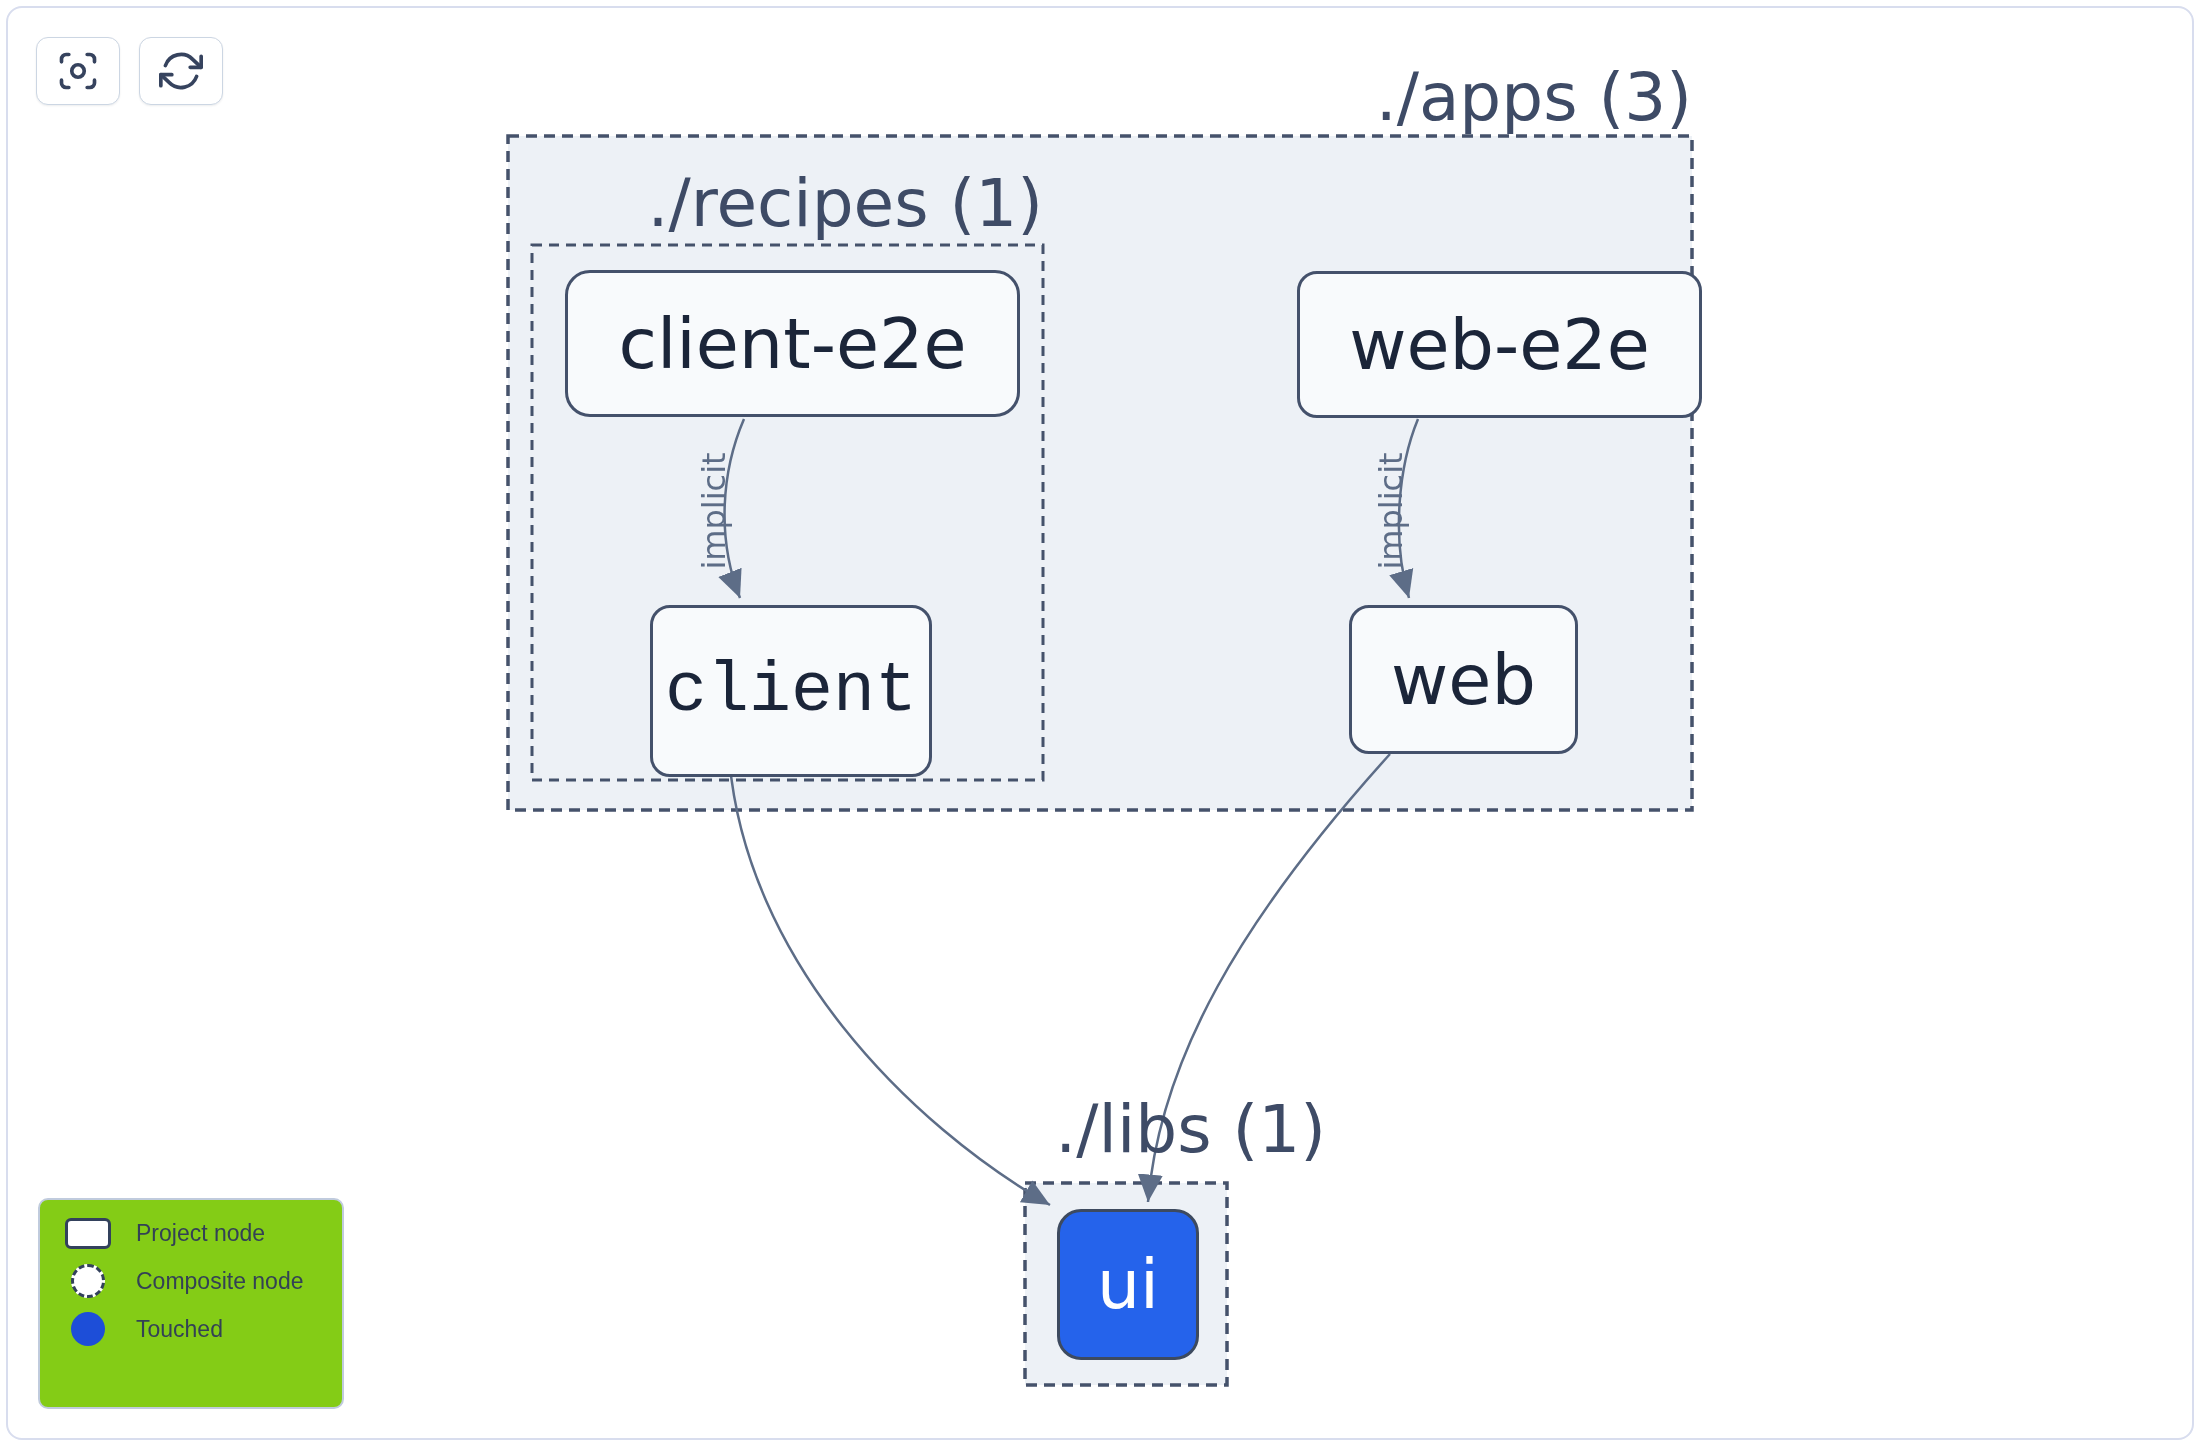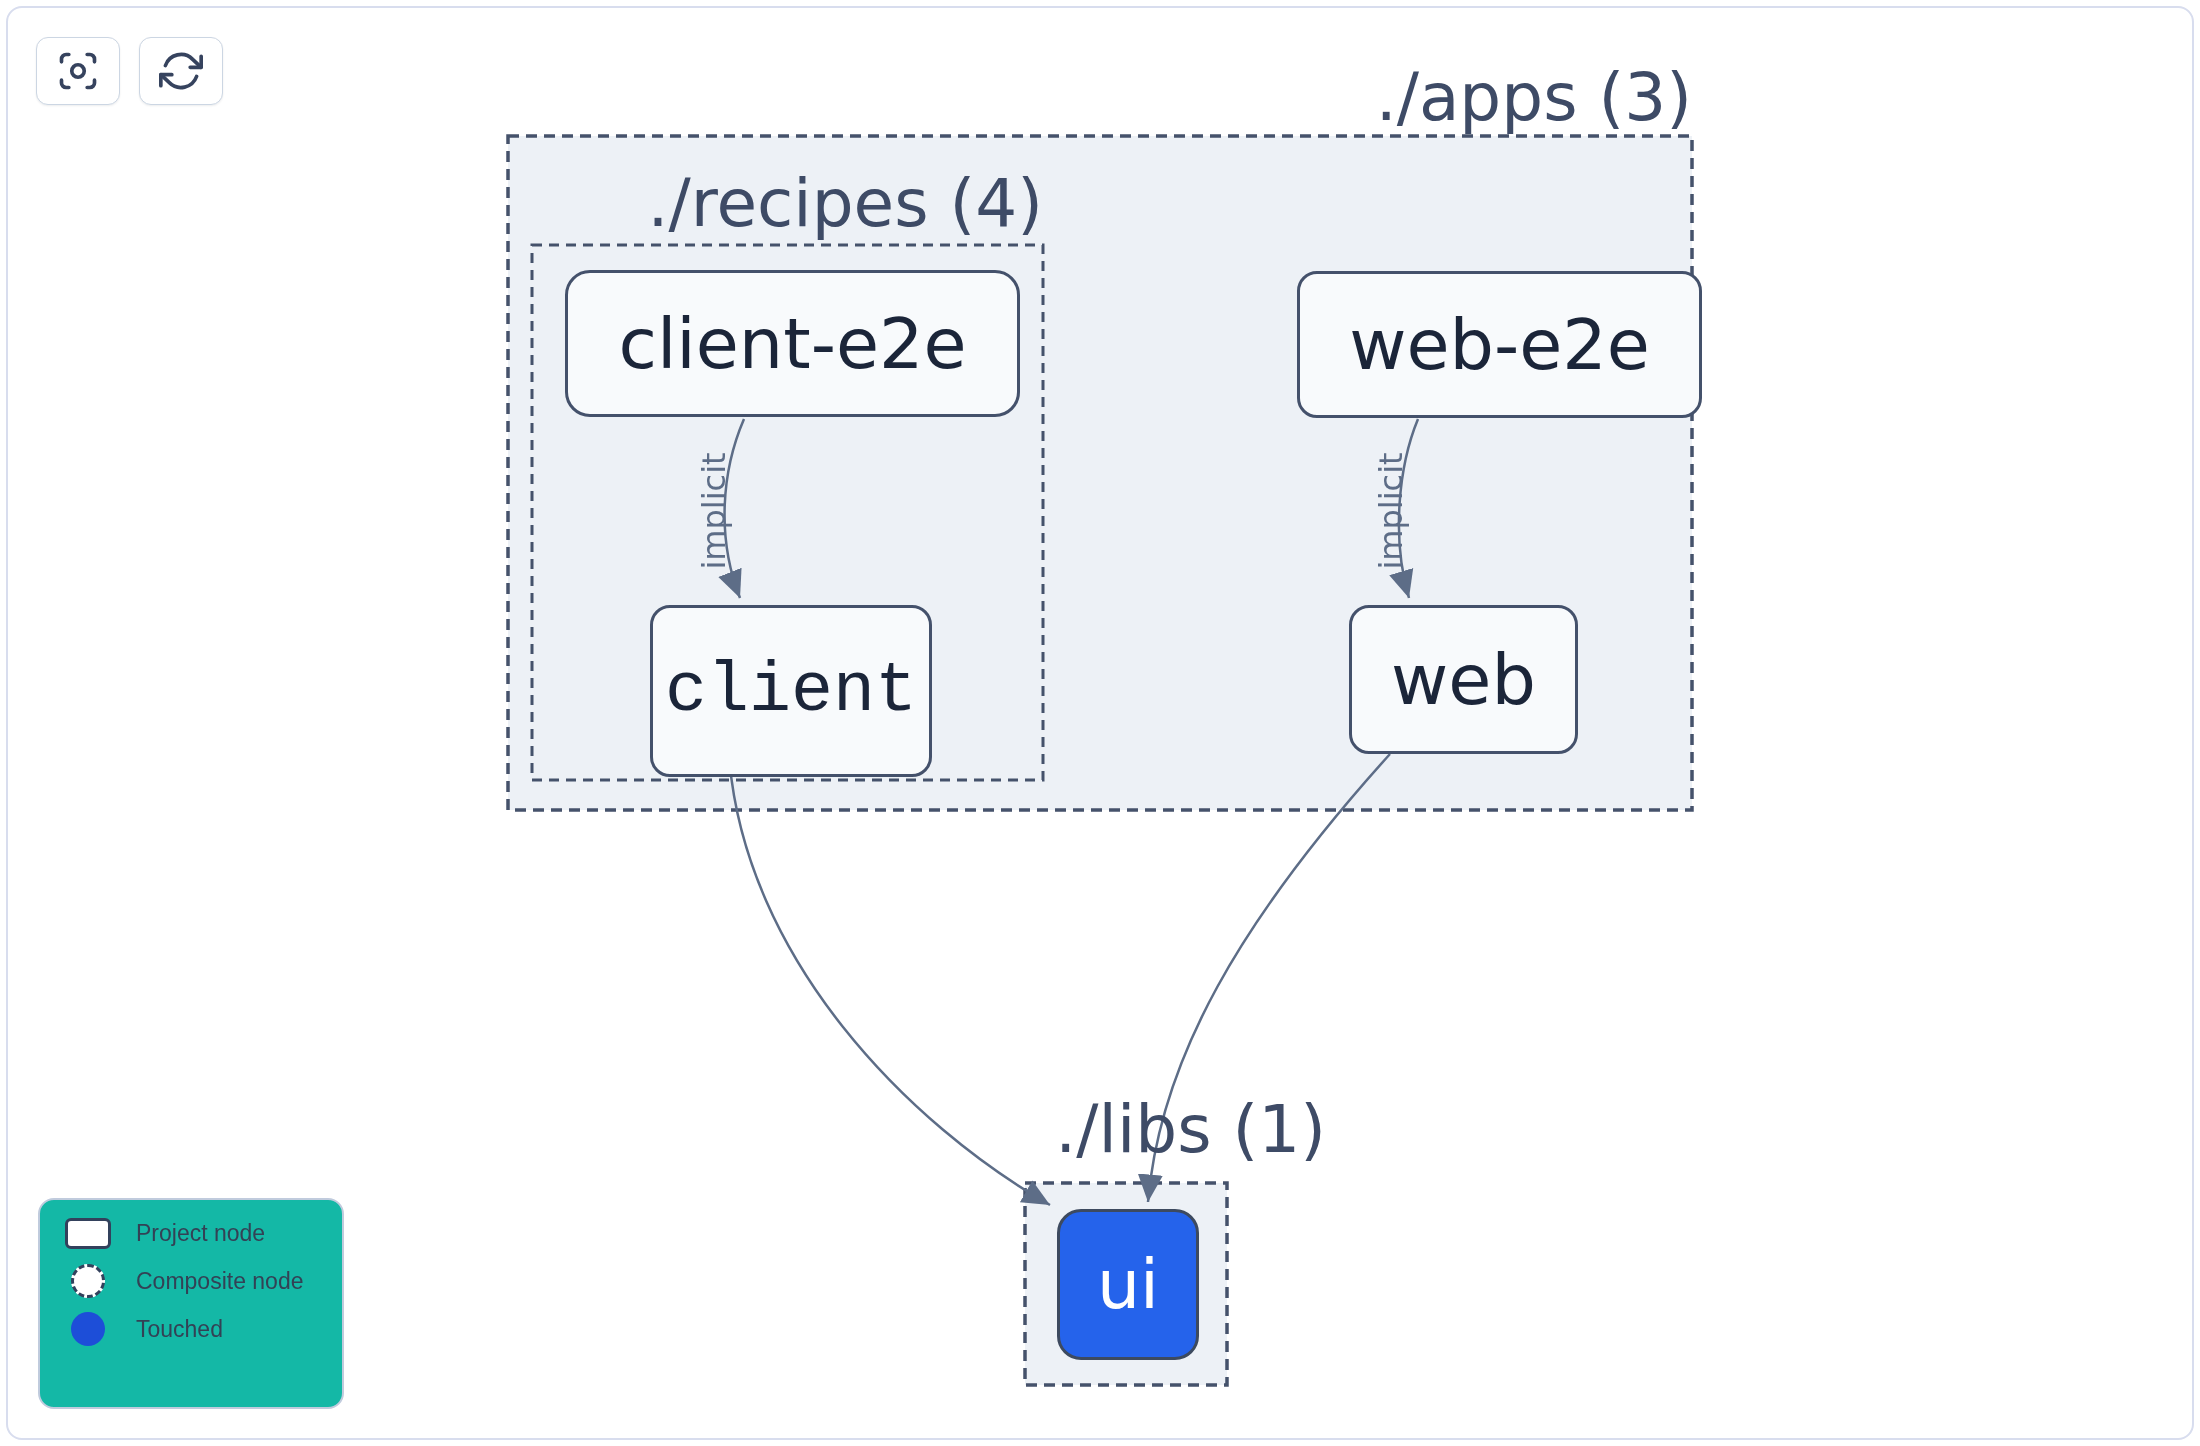--- a/index.html
+++ b/index.html
@@ -45,22 +45,22 @@
   .el-2{left:1391px;top:511px;}
 
   .toolbar{position:absolute;left:36px;top:37px;display:flex;gap:19px;}
   .tool-btn{width:84px;height:68px;border-radius:12px;border:1.5px solid #ccd6e3;
             background:#fff;display:flex;align-items:center;justify-content:center;
             box-shadow:0 1px 2px rgba(15,23,42,.08);cursor:pointer;padding:0;}
   .tool-btn svg{width:44px;height:44px;stroke:#36435e;stroke-width:2;fill:none;
                 stroke-linecap:round;stroke-linejoin:round;}
 
   .legend{position:absolute;left:38px;top:1198px;width:306px;height:211px;
-          box-sizing:border-box;background:#14b8a6;border:2px solid #c0cbdd;
-          border-radius:16px;padding:9px 0 0 25px;}
+          box-sizing:border-box;background:#84cc16;border:2px solid #c0cbdd;
+          border-radius:10px;padding:9px 0 0 25px;}
   .legend-row{display:flex;align-items:center;height:48px;}
   .legend-swatch-col{width:46px;display:flex;align-items:center;justify-content:center;}
   .legend-text{margin-left:25px;font-size:23px;color:#334155;
                font-family:"Liberation Sans","DejaVu Sans",sans-serif;white-space:nowrap;}
   .sw{display:block;box-sizing:border-box;}
   .sw-project{width:46px;height:31px;border:3px solid #33415c;border-radius:6px;background:#fff;}
   .sw-composite{width:34px;height:34px;border:3px dashed #33415c;border-radius:50%;background:#fff;}
   .sw-affected{width:35px;height:35px;border:2px dotted #c7cedb;border-radius:50%;background:#f1f3f7;}
   .sw-touched{width:34px;height:34px;border-radius:50%;background:var(--touched-legend,#1d4ed8);}
 </style>
@@ -82,21 +82,21 @@
 
     <path class="edge-path" d="M 744 419 C 722 470 716 537 740 598" marker-end="url(#arrowhead)"></path>
     <path class="edge-path" d="M 1418 419 C 1399 465 1391 537 1409 598" marker-end="url(#arrowhead)"></path>
     <path class="edge-path" d="M 729 756 C 745 960 910 1125 1050 1205" marker-end="url(#arrowhead)"></path>
     <path class="edge-path" d="M 1390 754 C 1240 920 1160 1060 1148 1202" marker-end="url(#arrowhead)"></path>
   </svg>
 
   <div class="canvas-frame"></div>
 
   <div class="group-label gl-apps">./apps (3)</div>
-  <div class="group-label gl-recipes">./recipes (4)</div>
+  <div class="group-label gl-recipes">./recipes (1)</div>
   <div class="group-label gl-libs">./libs (1)</div>
 
   <div class="node n-client-e2e">client-e2e</div>
   <div class="node n-web-e2e">web-e2e</div>
   <div class="node n-client">client</div>
   <div class="node n-ui">ui</div>
   <div class="node n-web">web</div>
 
   <div class="edge-label el-1">implicit</div>
   <div class="edge-label el-2">implicit</div>

